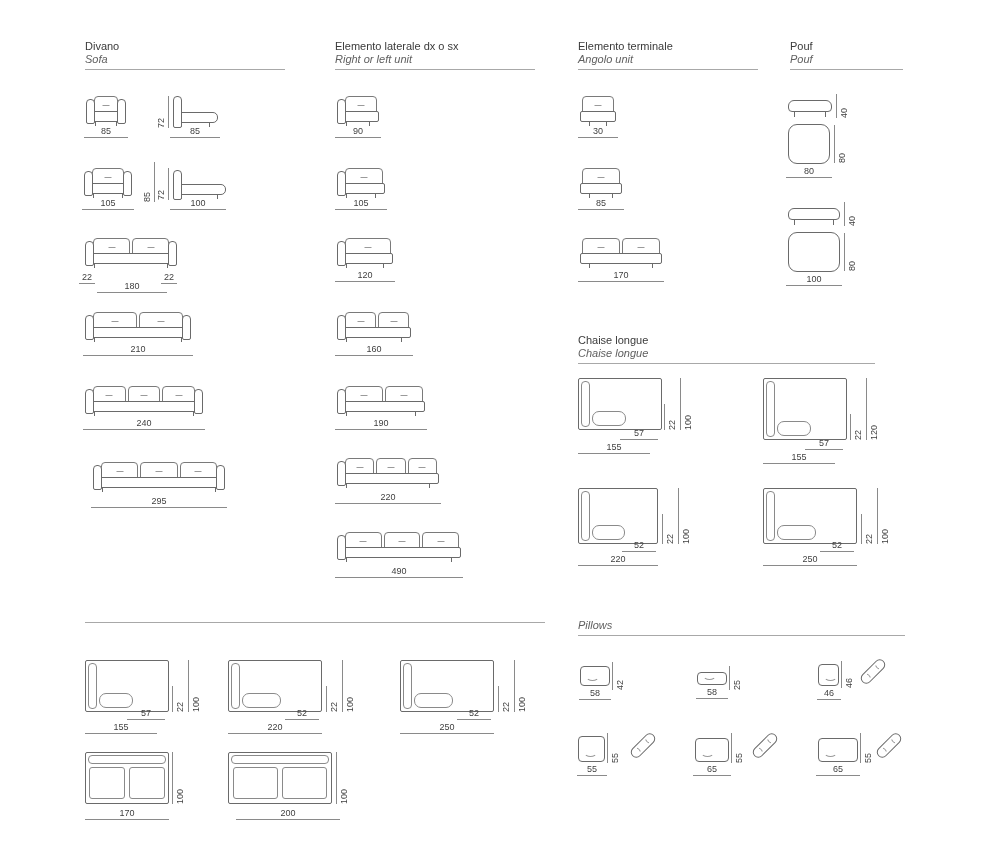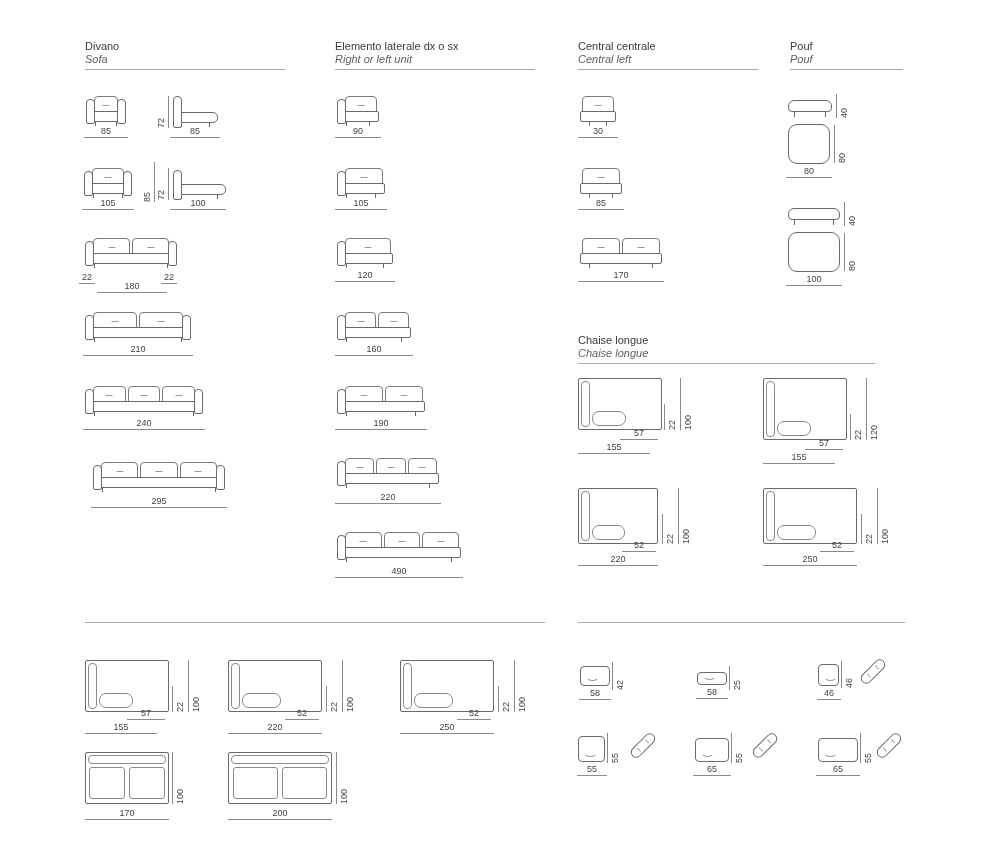--- a/index.html
+++ b/index.html
@@ -75,38 +75,39 @@
     <div class="t">Elemento laterale dx o sx</div>
     <div class="s">Right or left unit</div>
     <div class="rule"></div>
   </div>
   <div class="sec" style="left:85px;top:40px;width:200px">
     <div class="t">Divano</div>
     <div class="s">Sofa</div>
     <div class="rule"></div>
   </div>
   <div class="sec" style="left:578px;top:40px;width:180px">
-    <div class="t">Central centrale</div>
-    <div class="s">Central left</div>
+    <div class="t">Elemento terminale</div>
+    <div class="s">Angolo unit</div>
     <div class="rule"></div>
   </div>
   <div class="sec" style="left:790px;top:40px;width:113px">
     <div class="t">Pouf</div>
     <div class="s">Pouf</div>
     <div class="rule"></div>
   </div>
   <div class="sec" style="left:578px;top:334px;width:297px">
     <div class="t">Chaise longue</div>
     <div class="s">Chaise longue</div>
     <div class="rule"></div>
   </div>
   <div class="sec" style="left:85px;top:618px;width:460px">
     <div class="rule"></div>
   </div>
   <div class="sec" style="left:578px;top:618px;width:327px">
+    <div class="s">Pillows</div>
     <div class="rule"></div>
   </div>
 
   <div class="fv a2" style="left:86px;top:96px;width:40px">
     <div class="arm l"></div>
       <div class="arm r"></div>
     <div class="row">
         <div class="cu"></div>
       </div>
     <div class="base"></div>
@@ -425,21 +426,21 @@
   <div class="dv" style="left:172px;top:752px;height:52px">
     <i class="ln"></i>
       <span class="tx">100</span>
   </div>
 
   <div class="tv tb" style="left:228px;top:752px;width:104px;height:52px">
     <div class="bk"></div>
       <div class="cu1"></div>
       <div class="cu2"></div>
   </div>
-  <div class="dh" style="left:228px;top:808px;width:104px">200</div>
+  <div class="dh" style="left:236px;top:808px;width:104px">200</div>
   <div class="dv" style="left:336px;top:752px;height:52px">
     <i class="ln"></i>
       <span class="tx">100</span>
   </div>
 
   <div class="pil" style="left:580px;top:666px;width:30px;height:20px"></div>
   <div class="dv" style="left:612px;top:662px;height:28px">
     <i class="ln"></i>
       <span class="tx">42</span>
   </div>

